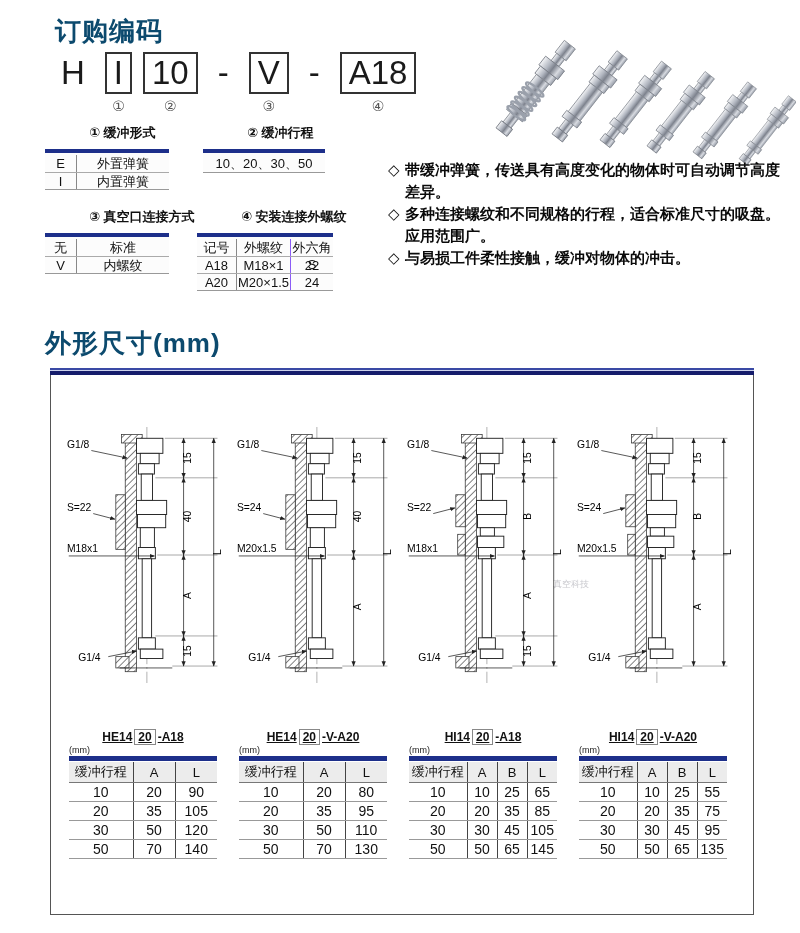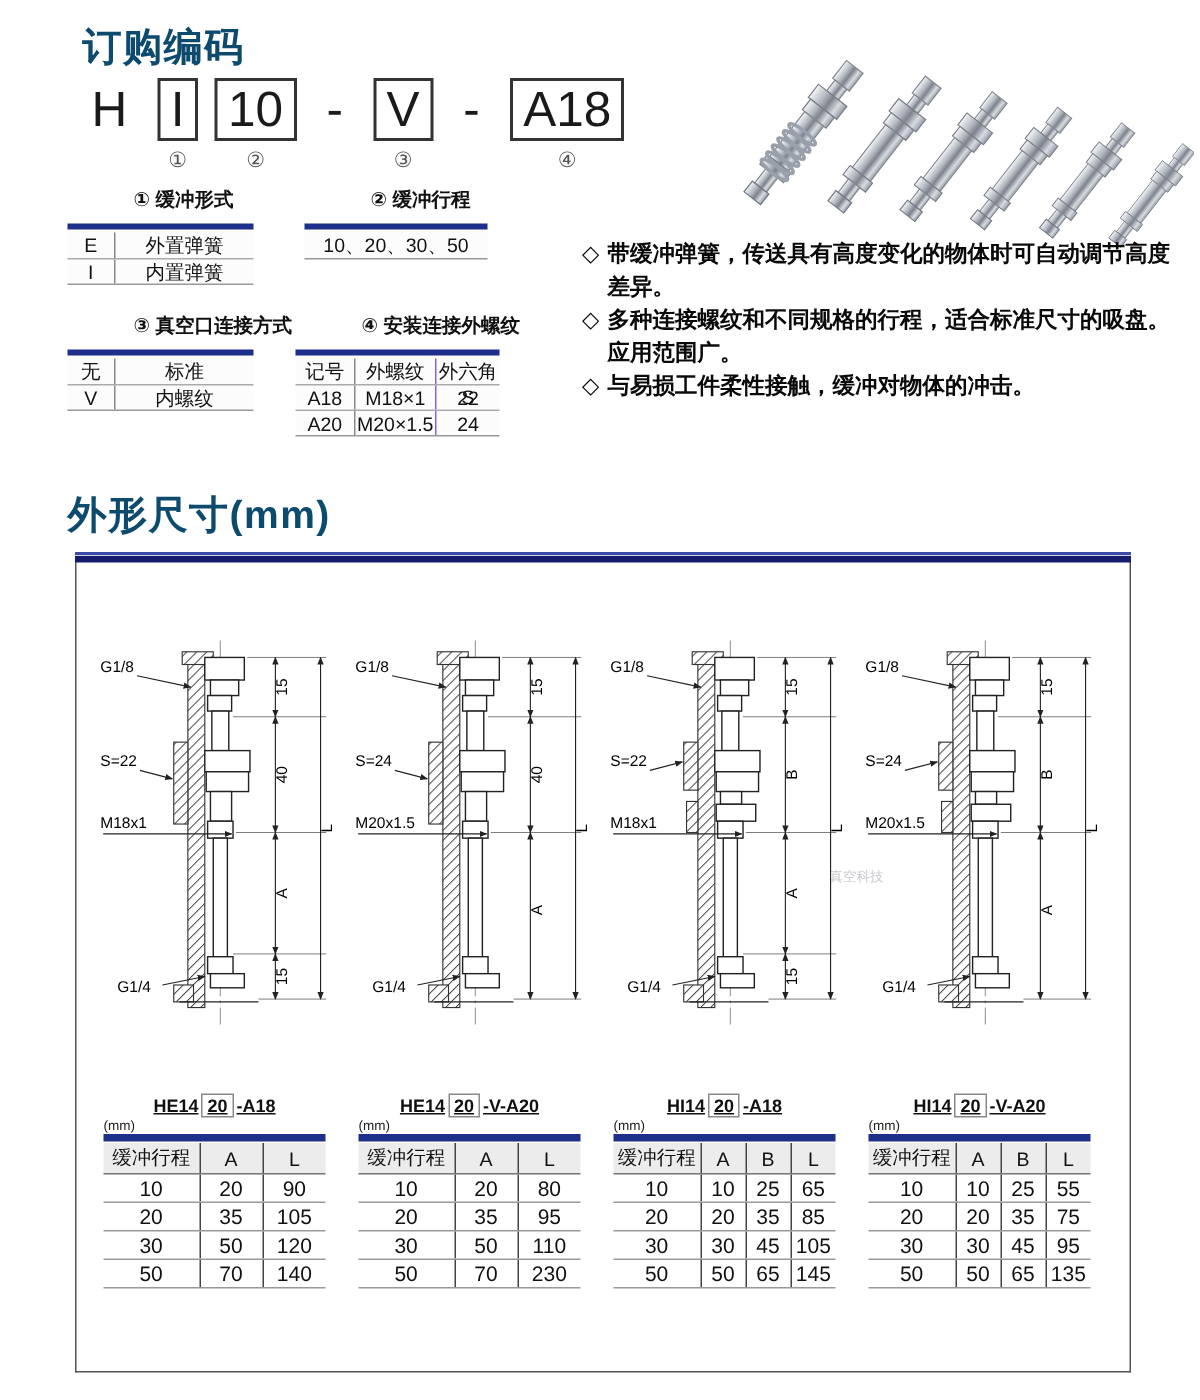--- a/index.html
+++ b/index.html
@@ -484,21 +484,21 @@
             <td>95</td>
           </tr>
         <tr>
             <td>30</td>
             <td>50</td>
             <td>110</td>
           </tr>
         <tr>
             <td>50</td>
             <td>70</td>
-            <td>230</td>
+            <td>130</td>
           </tr>
       </tbody>
     </table>
   </div>
 
   <div class="dim-cell" style="left:358px">
     <div class="dt-title"><span>HI14</span><span class="mbox">20</span><span>-A18</span></div>
     <div class="dt-unit">(mm)</div>
     <div class="dt-bar"></div>
     <table class="dt">

